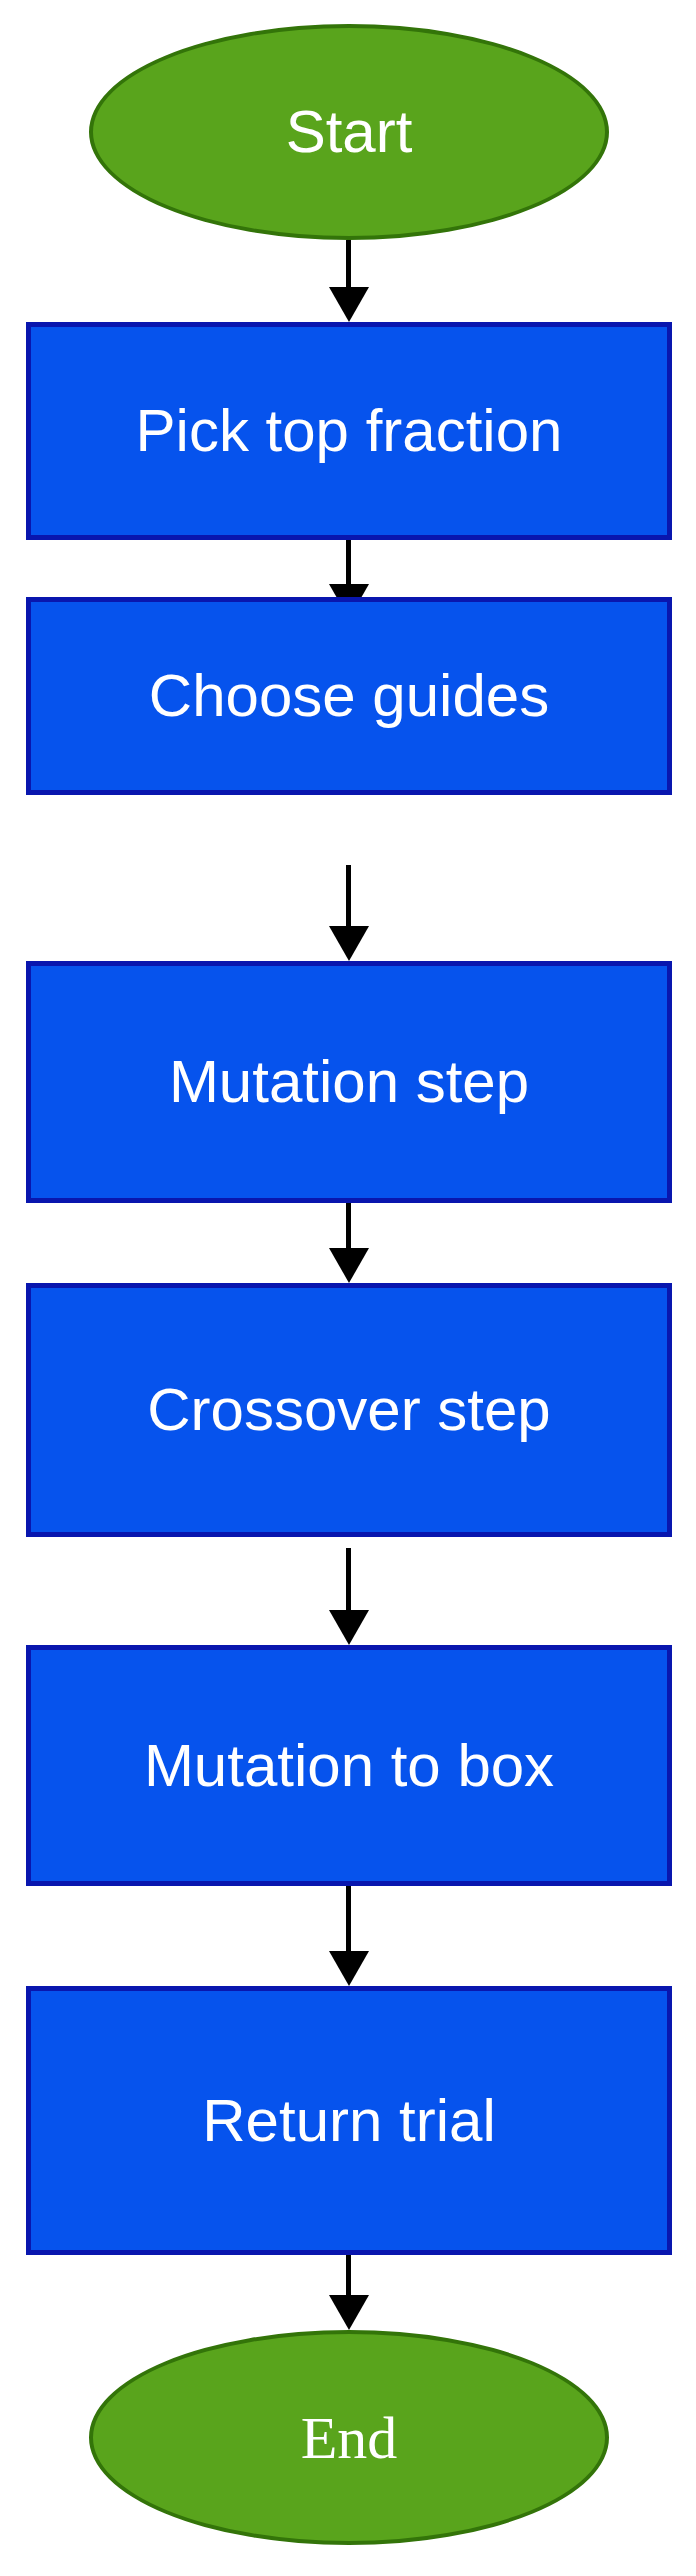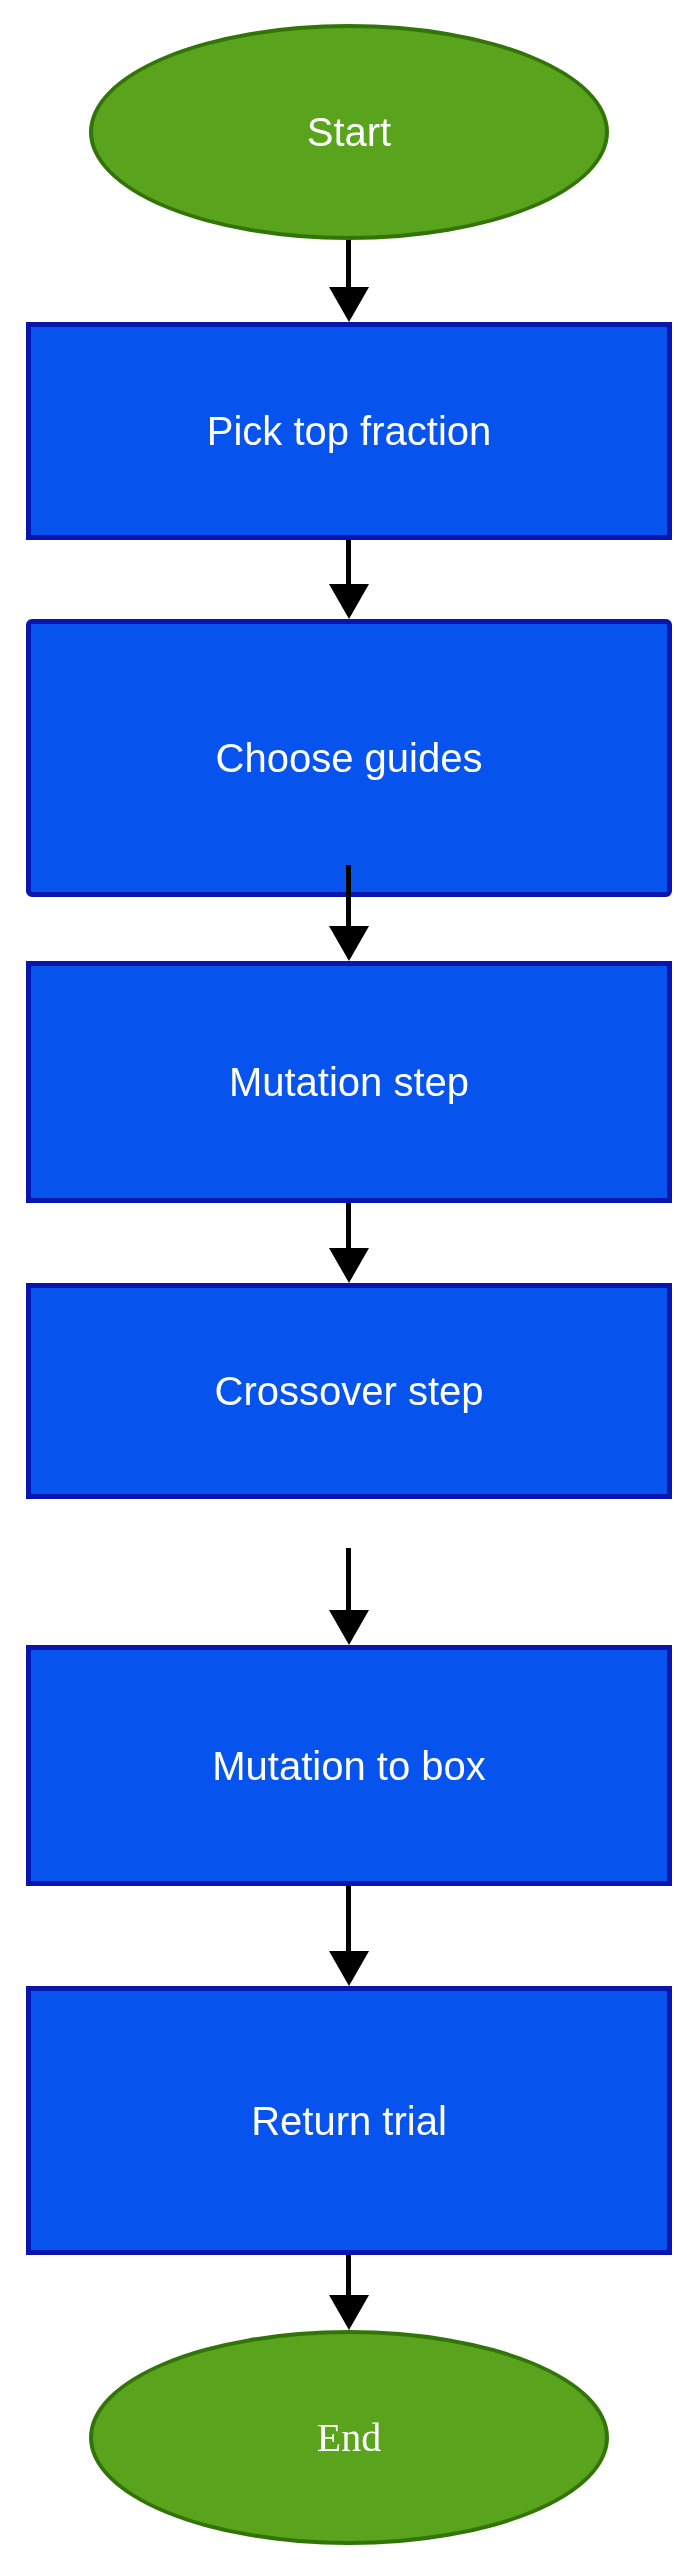--- a/index.html
+++ b/index.html
@@ -17,21 +17,21 @@
   }
   .node {
     position: absolute;
     box-sizing: border-box;
     display: flex;
     align-items: center;
     justify-content: center;
   }
   .node .label {
     color: #ffffff;
-    font-size: 40px;
+    font-size: 60px;
     line-height: 1.1;
     text-align: center;
     white-space: nowrap;
   }
   .terminator {
     left: 89px;
     width: 520px;
     background: #59a41c;
     border: 4.8px solid #337409;
     border-radius: 50%;
@@ -80,39 +80,39 @@
 
   <div class="node process" style="top:322px; height:218px;">
     <span class="label">Pick top fraction</span>
   </div>
 
   <div class="arrow" style="top:540px; height:79px;">
     <div class="arrow-line"></div>
     <div class="arrow-head"></div>
   </div>
 
-  <div class="node process" style="top:619px; height:278px;border-radius:6px;">
+  <div class="node process" style="top:597px; height:198px;">
     <span class="label">Choose guides</span>
   </div>
 
   <div class="arrow" style="top:865px; height:96px;">
     <div class="arrow-line"></div>
     <div class="arrow-head"></div>
   </div>
 
   <div class="node process" style="top:961px; height:242px;">
     <span class="label">Mutation step</span>
   </div>
 
   <div class="arrow" style="top:1203px; height:80px;">
     <div class="arrow-line"></div>
     <div class="arrow-head"></div>
   </div>
 
-  <div class="node process" style="top:1283px; height:216px;">
+  <div class="node process" style="top:1283px; height:254px;">
     <span class="label">Crossover step</span>
   </div>
 
   <div class="arrow" style="top:1548px; height:97px;">
     <div class="arrow-line"></div>
     <div class="arrow-head"></div>
   </div>
 
   <div class="node process" style="top:1645px; height:241px;">
     <span class="label">Mutation to box</span>

